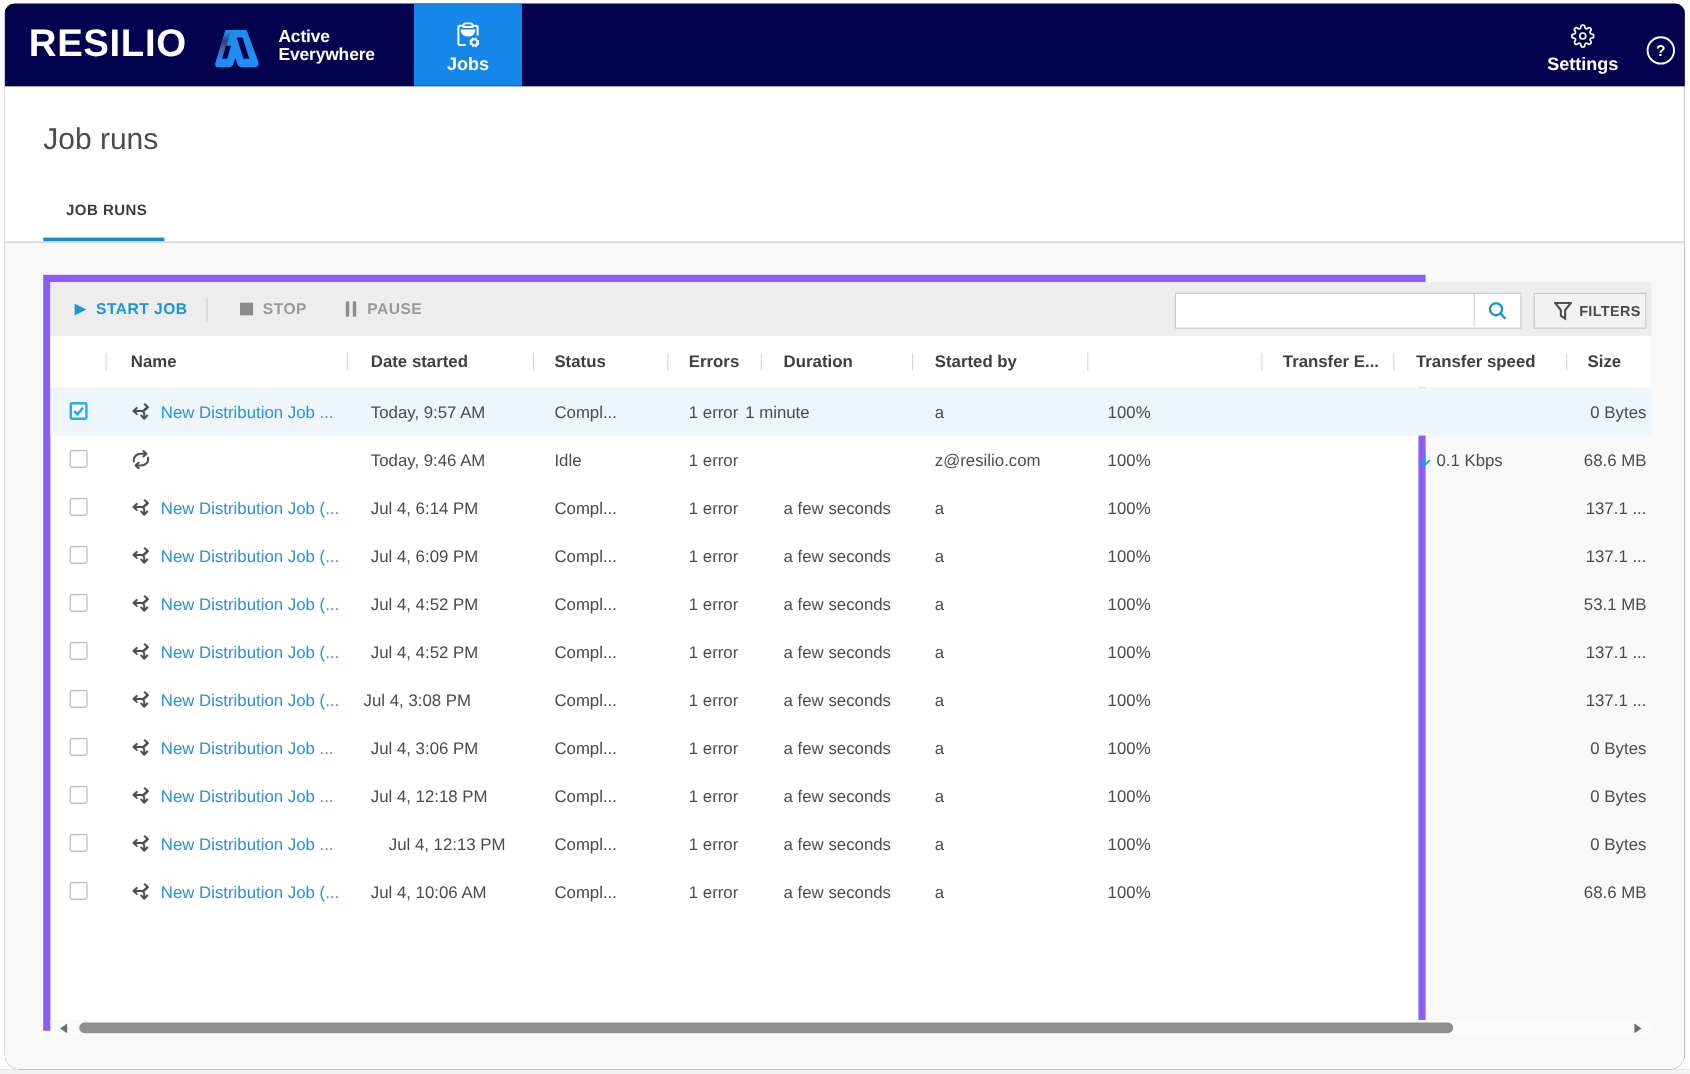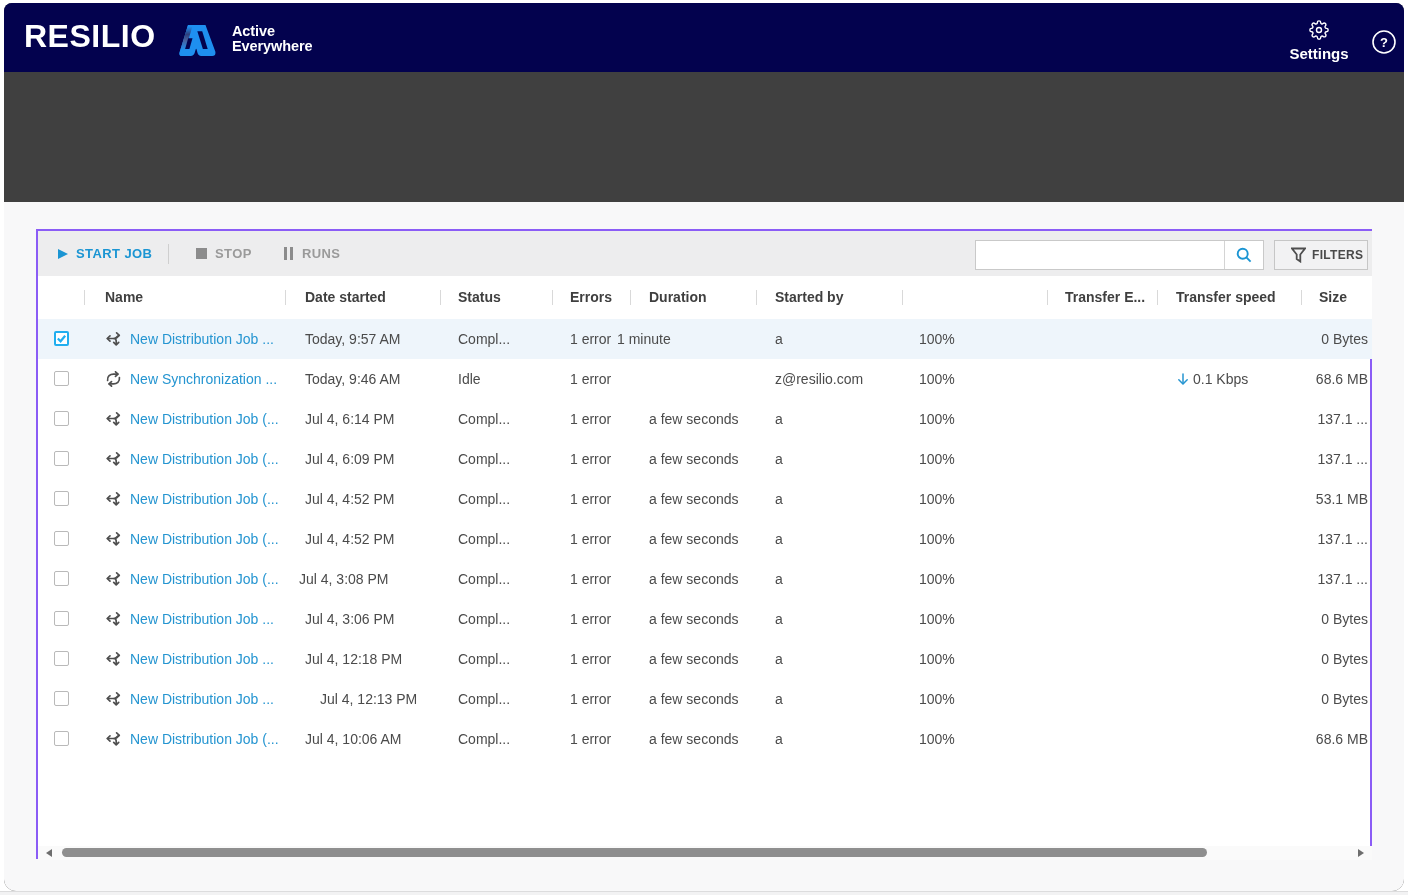--- a/index.html
+++ b/index.html
@@ -22,21 +22,21 @@
   
   .titlesec { position:absolute; left:0; top:69px; width:1400px; height:130px; background:#fff; border-bottom:1px solid #dcdcdc; }
   .h1 { position:absolute; left:32px; top:30px; font-size:25px; color:#4d4d4d; }
   .tab1 { position:absolute; left:51px; top:96px; font-size:12.5px; font-weight:bold; color:#3c3c3c; letter-spacing:0.4px; }
   .tabline { position:absolute; left:32px; top:126px; width:101px; height:3px; background:#1b8cc3; }
 
   
   .lower { position:absolute; left:0; top:199px; width:1400px; height:689px; background:#f8f8f9; }
 
   
-  .tablebox { position:absolute; left:32px; top:27px; width:1336px; height:630px; background:#fff; border:2px solid #8b5cf6; }
+  .tablebox { position:absolute; left:32px; top:27px; width:1152px; height:630px; background:#fff; border:6px solid #8b5cf6; }
   .toolbar { position:absolute; left:0; top:0; width:1334px; height:45px; background:#ededee; }
   .tbtn { position:absolute; top:0; height:45px; line-height:45px; font-size:13px; font-weight:bold; letter-spacing:0.4px; }
   .start { left:38px; color:#1b95d3; }
   .graybtn { color:#9a9a9a; }
   .tdiv { position:absolute; left:130px; top:13px; width:1px; height:20px; background:#cfcfcf; }
   .searchwrap { position:absolute; left:937px; top:9px; width:289px; height:30px; background:#fff; border:1px solid #c9c9c9; }
   .searchbtn { position:absolute; right:0; top:0; width:39px; height:28px; border-left:1px solid #d4d4d4; }
   .filters { position:absolute; left:1236px; top:9px; width:94px; height:30px; background:#f2f2f3; border:1px solid #c6c6c6; font-size:12px; font-weight:bold; color:#4a4a4a; letter-spacing:0.3px; line-height:28px; }
   .filters span { position:absolute; left:37px; top:0; }
   .filters svg { position:absolute; left:16px; top:6px; }
@@ -79,51 +79,70 @@
           <stop offset="0.5" stop-color="#46619f"></stop>
             <stop offset="0.8" stop-color="#1e8ff0"></stop>
         </linearGradient>
       </defs>
       <path d="M 10,1 H 27.5 L 37.3,27.5 Q 38.2,32 34.2,32 H 23.2 Q 20.2,32 19.4,28.6 L 18.55,25.3 Q 18.2,24.1 17.75,25.3 L 16.8,28.6 Q 15.9,32 12.6,32 H 4.6 Q 0.6,32 1.7,28 Z" fill="#1e8ff0"></path>
       <path d="M 10,1 L 14.8,1 L 6.8,28 Q 5.8,32 2.8,32 Q 0.8,31.6 1.7,28 Z" fill="url(#g1)"></path>
       <path d="M 10.2,14.2 L 14.5,14.2 L 11.4,25 L 7.1,25 Z" fill="#03024e"></path>
       <path d="M 19.3,7.2 L 24.2,7.2 L 29.7,25 L 24.9,25 Z" fill="#03024e"></path>
     </svg>
     <div class="aetext">Active<br>Everywhere</div>
+    <div class="jobstab">
+      <svg width="26" height="26" viewBox="0 0 26 26" fill="none">
+        <path d="M9.5 4.5 H6.5 Q5 4.5 5 6 V19 Q5 20.5 6.5 20.5 H11" stroke="#fff" stroke-width="1.7"></path>
+        <path d="M16.5 4.5 H19.5 Q21 4.5 21 6 V12.5" stroke="#fff" stroke-width="1.7"></path>
+        <path d="M9.3 5.5 V4.2 Q9.3 2.5 11 2.5 H15 Q16.7 2.5 16.7 4.2 V5.5 Z" stroke="#fff" stroke-width="1.6"></path>
+        <path d="M6.8 7.5 H19.2 Q18.5 13.5 13 13.5 Q7.5 13.5 6.8 7.5 Z" fill="#fff"></path>
+        <g transform="translate(18.3,18.3)">
+          <circle r="4.6" fill="#1786e9"></circle>
+          <path d="M0 -4.4 L1.2 -2.9 L2.9 -3.4 L3.4 -1.6 L4.4 0 L3.4 1.6 L2.9 3.4 L1.2 2.9 L0 4.4 L-1.2 2.9 L-2.9 3.4 L-3.4 1.6 L-4.4 0 L-3.4 -1.6 L-2.9 -3.4 L-1.2 -2.9 Z" fill="#fff" transform="rotate(22)"></path>
+          <circle r="1.7" fill="#1786e9"></circle>
+        </g>
+      </svg>
+      <div class="lbl">Jobs</div>
+    </div>
     <div class="settings">
       <svg width="20" height="20" viewBox="0 0 24 24" fill="none" stroke="#fff" stroke-width="1.7">
         <circle cx="12" cy="12" r="3"></circle>
         <path d="M19.4 15a1.65 1.65 0 0 0 .33 1.82l.06.06a2 2 0 1 1-2.83 2.83l-.06-.06a1.65 1.65 0 0 0-1.82-.33 1.65 1.65 0 0 0-1 1.51V21a2 2 0 1 1-4 0v-.09A1.65 1.65 0 0 0 9 19.4a1.65 1.65 0 0 0-1.82.33l-.06.06a2 2 0 1 1-2.83-2.83l.06-.06a1.65 1.65 0 0 0 .33-1.82 1.65 1.65 0 0 0-1.51-1H3a2 2 0 1 1 0-4h.09A1.65 1.65 0 0 0 4.6 9a1.65 1.65 0 0 0-.33-1.82l-.06-.06a2 2 0 1 1 2.83-2.83l.06.06a1.65 1.65 0 0 0 1.82.33H9a1.65 1.65 0 0 0 1-1.51V3a2 2 0 1 1 4 0v.09a1.65 1.65 0 0 0 1 1.51 1.65 1.65 0 0 0 1.82-.33l.06-.06a2 2 0 1 1 2.83 2.83l-.06.06a1.65 1.65 0 0 0-.33 1.82V9a1.65 1.65 0 0 0 1.51 1H21a2 2 0 1 1 0 4h-.09a1.65 1.65 0 0 0-1.51 1z"></path>
       </svg>
       <div class="lbl">Settings</div>
     </div>
     <svg class="help" width="26" height="26" viewBox="0 0 26 26" fill="none" stroke="#fff" stroke-width="1.6">
       <circle cx="13" cy="13" r="11"></circle>
       <text x="13" y="18" fill="#fff" stroke="none" font-size="13" font-weight="bold" text-anchor="middle" font-family="Liberation Sans">?</text>
     </svg>
   </div>
 
+  <div class="titlesec">
+    <div class="h1">Job runs</div>
+    <div class="tab1">JOB RUNS</div>
+    <div class="tabline"></div>
+  </div>
 
   <div class="lower">
     <div class="tablebox">
       <div class="toolbar">
         <svg style="position:absolute;left:20px;top:18px" width="10" height="10">
             <polygon points="0,0 10,5 0,10" fill="#1b95d3"></polygon>
           </svg>
         <div class="tbtn start">START JOB</div>
         <div class="tdiv"></div>
         <svg style="position:absolute;left:158px;top:17px" width="11" height="11">
             <rect width="11" height="11" fill="#8c8c8c"></rect>
           </svg>
         <div class="tbtn graybtn" style="left:177px">STOP</div>
         <svg style="position:absolute;left:246px;top:16px" width="9" height="13">
             <rect width="3" height="13" fill="#8c8c8c"></rect>
             <rect x="6" width="3" height="13" fill="#8c8c8c"></rect>
           </svg>
-        <div class="tbtn graybtn" style="left:264px">RUNS</div>
+        <div class="tbtn graybtn" style="left:264px">PAUSE</div>
         <div class="searchwrap">
           <div class="searchbtn">
             <svg style="position:absolute;left:11px;top:6px" width="16" height="16" viewBox="0 0 16 16" fill="none" stroke="#1b95d3" stroke-width="1.9">
               <circle cx="6.7" cy="6.7" r="5"></circle>
                 <line x1="10.4" y1="10.4" x2="14.6" y2="14.6"></line>
             </svg>
           </div>
         </div>
         <div class="filters">
           <svg width="15" height="16" viewBox="0 0 15 16" fill="none" stroke="#4f4f4f" stroke-width="1.8">
@@ -177,21 +196,20 @@
             <div class="sizec">0 Bytes</div>
           </div>
           <div class="row " style="top:40px">
             <div class="cb"></div>
             <svg class="icn" width="17" height="16" viewBox="0 0 17 16" fill="none" stroke="#4f4f4f" stroke-width="1.7" stroke-linecap="round" stroke-linejoin="round">
               <path d="M2.6 9.5 C1.9 5.2 5.4 3.1 8.4 3.1 L12.6 3.1"></path>
               <path d="M10.5 0.8 L13 3.1 L10.5 5.4"></path>
               <path d="M14.4 6.5 C15.1 10.8 11.6 12.9 8.6 12.9 L4.4 12.9"></path>
               <path d="M6.5 10.6 L4 12.9 L6.5 15.2"></path>
             </svg>
-            <div class="cell link" style="left:92px">New Synchronization ...</div>
             <div class="cell" style="left:267px">Today, 9:46 AM</div>
             <div class="cell" style="left:420px">Idle</div>
             <div class="cell" style="left:532px">1 error</div>
             <div class="cell" style="left:611px"></div>
             <div class="cell" style="left:737px">z@resilio.com</div>
             <div class="cell" style="left:881px">100%</div>
             <div class="cell" style="left:1139px"><svg width="12" height="13" viewBox="0 0 12 13" fill="none" stroke="#2595d1" stroke-width="1.5" stroke-linecap="round" stroke-linejoin="round" style="vertical-align:-2px">
                 <path d="M6 1 V10.5"></path>
                 <path d="M1.8 6.8 L6 11 L10.2 6.8"></path>
               </svg><span style="margin-left:4px">0.1 Kbps</span></div>

